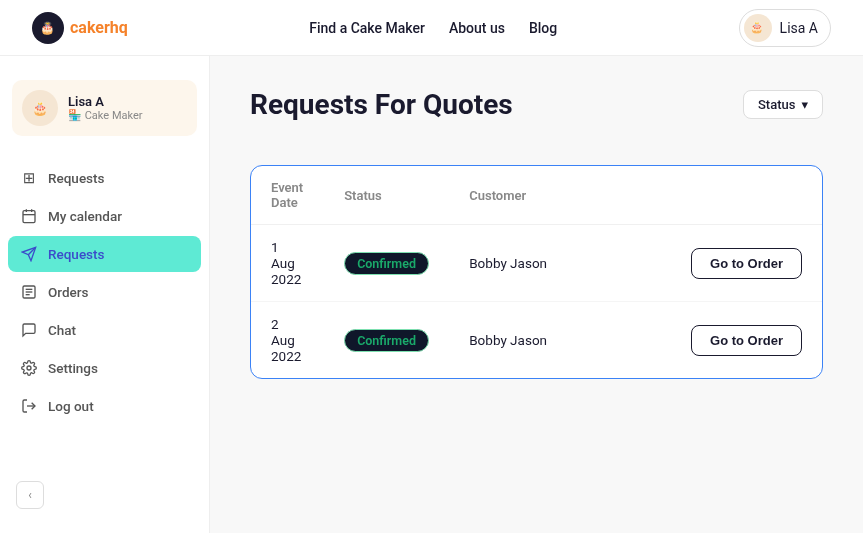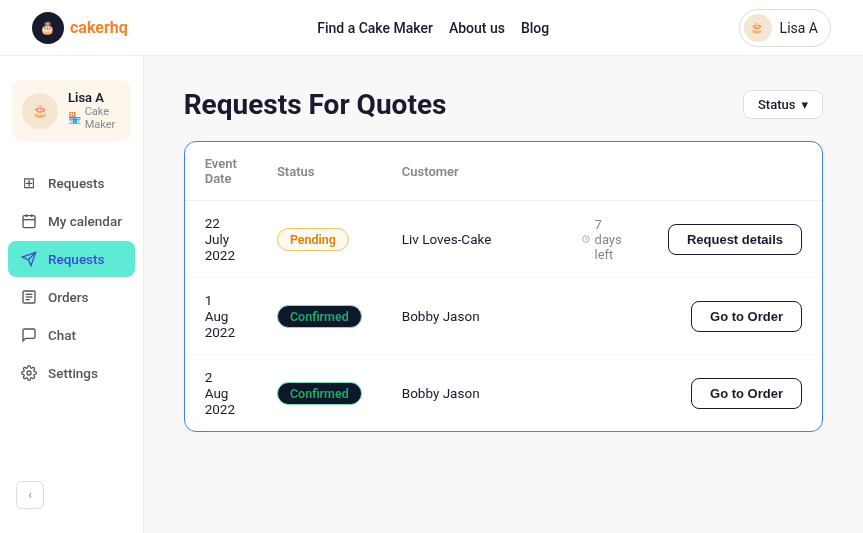--- a/index.html
+++ b/index.html
@@ -11,21 +11,21 @@
       background: #fff; padding: 0 32px; height: 56px;
       border-bottom: 1px solid #eee; position: fixed; top: 0; left: 0; right: 0; z-index: 100;
     }
     .navbar-logo { display: flex; align-items: center; gap: 6px; font-weight: 700; font-size: 18px; color: #1a1a2e; }
     .logo-icon {
       width: 32px; height: 32px; background: #1a1a2e; border-radius: 50%;
       display: flex; align-items: center; justify-content: center; color: #fff; font-size: 12px; font-weight: bold;
     }
     .logo-text { color: #1a1a2e; font-size: 16px; font-weight: 700; }
     .logo-text span { color: #f5822a; }
-    .navbar-links { display: flex; gap: 16px; align-items: center; }
+    .navbar-links { display: flex; gap: 24px; align-items: center; }
     .navbar-links a { text-decoration: none; color: #1a1a2e; font-size: 14px; font-weight: 500; }
     .navbar-user {
       display: flex; align-items: center; gap: 8px;
       border: 1px solid #ddd; border-radius: 20px; padding: 4px 12px 4px 4px; cursor: pointer;
     }
     .navbar-user-avatar {
       width: 28px; height: 28px; background: #f5e6d3; border-radius: 50%;
       display: flex; align-items: center; justify-content: center; font-size: 11px; color: #c06020;
     }
 
@@ -60,21 +60,21 @@
     .sidebar-icon { width: 18px; height: 18px; display: flex; align-items: center; justify-content: center; font-size: 15px; flex-shrink: 0; }
 
     .sidebar-collapse {
       position: absolute; bottom: 24px; left: 16px;
       width: 28px; height: 28px; border: 1px solid #ddd; border-radius: 6px;
       display: flex; align-items: center; justify-content: center; cursor: pointer; background: #fff; font-size: 12px; color: #888;
     }
 
     
     .main { flex: 1; padding: 32px 40px; }
-    .page-header { display: flex; align-items: center; justify-content: space-between; margin-bottom: 20px; }
+    .page-header { display: flex; align-items: center; justify-content: space-between; margin-bottom: 44px; }
     .page-title { font-size: 28px; font-weight: 700; color: #1a1a2e; }
     .status-filter {
       display: flex; align-items: center; gap: 6px;
       border: 1px solid #ddd; border-radius: 8px; padding: 6px 14px; cursor: pointer; background: #fff; font-size: 13px; font-weight: 500;
     }
 
     
     .table-container { background: #fff; border-radius: 12px; border: 1px solid #3b82f6; overflow: hidden; }
     .table { width: 100%; border-collapse: collapse; }
     .table thead tr { border-bottom: 1px solid #f0f0f0; }
@@ -183,20 +183,30 @@
       </div>
       <div class="sidebar-item">
         <span class="sidebar-icon">
           <svg width="16" height="16" viewBox="0 0 24 24" fill="none" stroke="currentColor" stroke-width="2">
               <circle cx="12" cy="12" r="3"></circle>
               <path d="M19.4 15a1.65 1.65 0 0 0 .33 1.82l.06.06a2 2 0 0 1-2.83 2.83l-.06-.06a1.65 1.65 0 0 0-1.82-.33 1.65 1.65 0 0 0-1 1.51V21a2 2 0 0 1-4 0v-.09A1.65 1.65 0 0 0 9 19.4a1.65 1.65 0 0 0-1.82.33l-.06.06a2 2 0 0 1-2.83-2.83l.06-.06A1.65 1.65 0 0 0 4.68 15a1.65 1.65 0 0 0-1.51-1H3a2 2 0 0 1 0-4h.09A1.65 1.65 0 0 0 4.6 9a1.65 1.65 0 0 0-.33-1.82l-.06-.06a2 2 0 0 1 2.83-2.83l.06.06A1.65 1.65 0 0 0 9 4.68a1.65 1.65 0 0 0 1-1.51V3a2 2 0 0 1 4 0v.09a1.65 1.65 0 0 0 1 1.51 1.65 1.65 0 0 0 1.82-.33l.06-.06a2 2 0 0 1 2.83 2.83l-.06.06A1.65 1.65 0 0 0 19.4 9a1.65 1.65 0 0 0 1.51 1H21a2 2 0 0 1 0 4h-.09a1.65 1.65 0 0 0-1.51 1z"></path>
             </svg>
         </span>
         <span>Settings</span>
       </div>
+      <div class="sidebar-item">
+        <span class="sidebar-icon">
+          <svg width="16" height="16" viewBox="0 0 24 24" fill="none" stroke="currentColor" stroke-width="2">
+              <path d="M9 21H5a2 2 0 0 1-2-2V5a2 2 0 0 1 2-2h4"></path>
+              <polyline points="16 17 21 12 16 7"></polyline>
+              <line x1="21" y1="12" x2="9" y2="12"></line>
+            </svg>
+        </span>
+        <span>Log out</span>
+      </div>
     </nav>
 
     <div class="sidebar-collapse">‹</div>
   </aside>
 
   <main class="main">
     <div class="page-header">
       <h1 class="page-title">Requests For Quotes</h1>
       <div class="status-filter">
         <span>Status</span>
@@ -209,39 +219,20 @@
         <thead>
           <tr>
             <th class="col-date">Event Date</th>
             <th class="col-status">Status</th>
             <th class="col-customer">Customer</th>
             <th class="col-timer"></th>
             <th class="col-action"></th>
           </tr>
         </thead>
         <tbody id="table-body">
-        <tr>
-    <td class="col-date">22 July 2022</td>
-    <td class="col-status">
-      <span class="badge badge-pending">Pending</span>
-    </td>
-    <td class="col-customer">Liv Loves-Cake</td>
-    <td class="col-timer">
-                <div class="timer-badge">
-      <svg width="14" height="14" viewBox="0 0 24 24" fill="none" stroke="currentColor" stroke-width="2">
-                    <circle cx="12" cy="12" r="10"></circle>
-                    <polyline points="12 6 12 12 16 14"></polyline>
-                  </svg>
-      <span>7 days left</span>
-    </div>
-              </td>
-    <td class="col-action" style="text-align:right">
-      <button class="btn">Request details</button>
-    </td>
-  </tr>
             <tr>
     <td class="col-date">1 Aug 2022</td>
     <td class="col-status">
       <span class="badge badge-confirmed">Confirmed</span>
     </td>
     <td class="col-customer">Bobby Jason</td>
     <td class="col-timer"></td>
     <td class="col-action" style="text-align:right">
       <button class="btn">Go to Order</button>
     </td>

